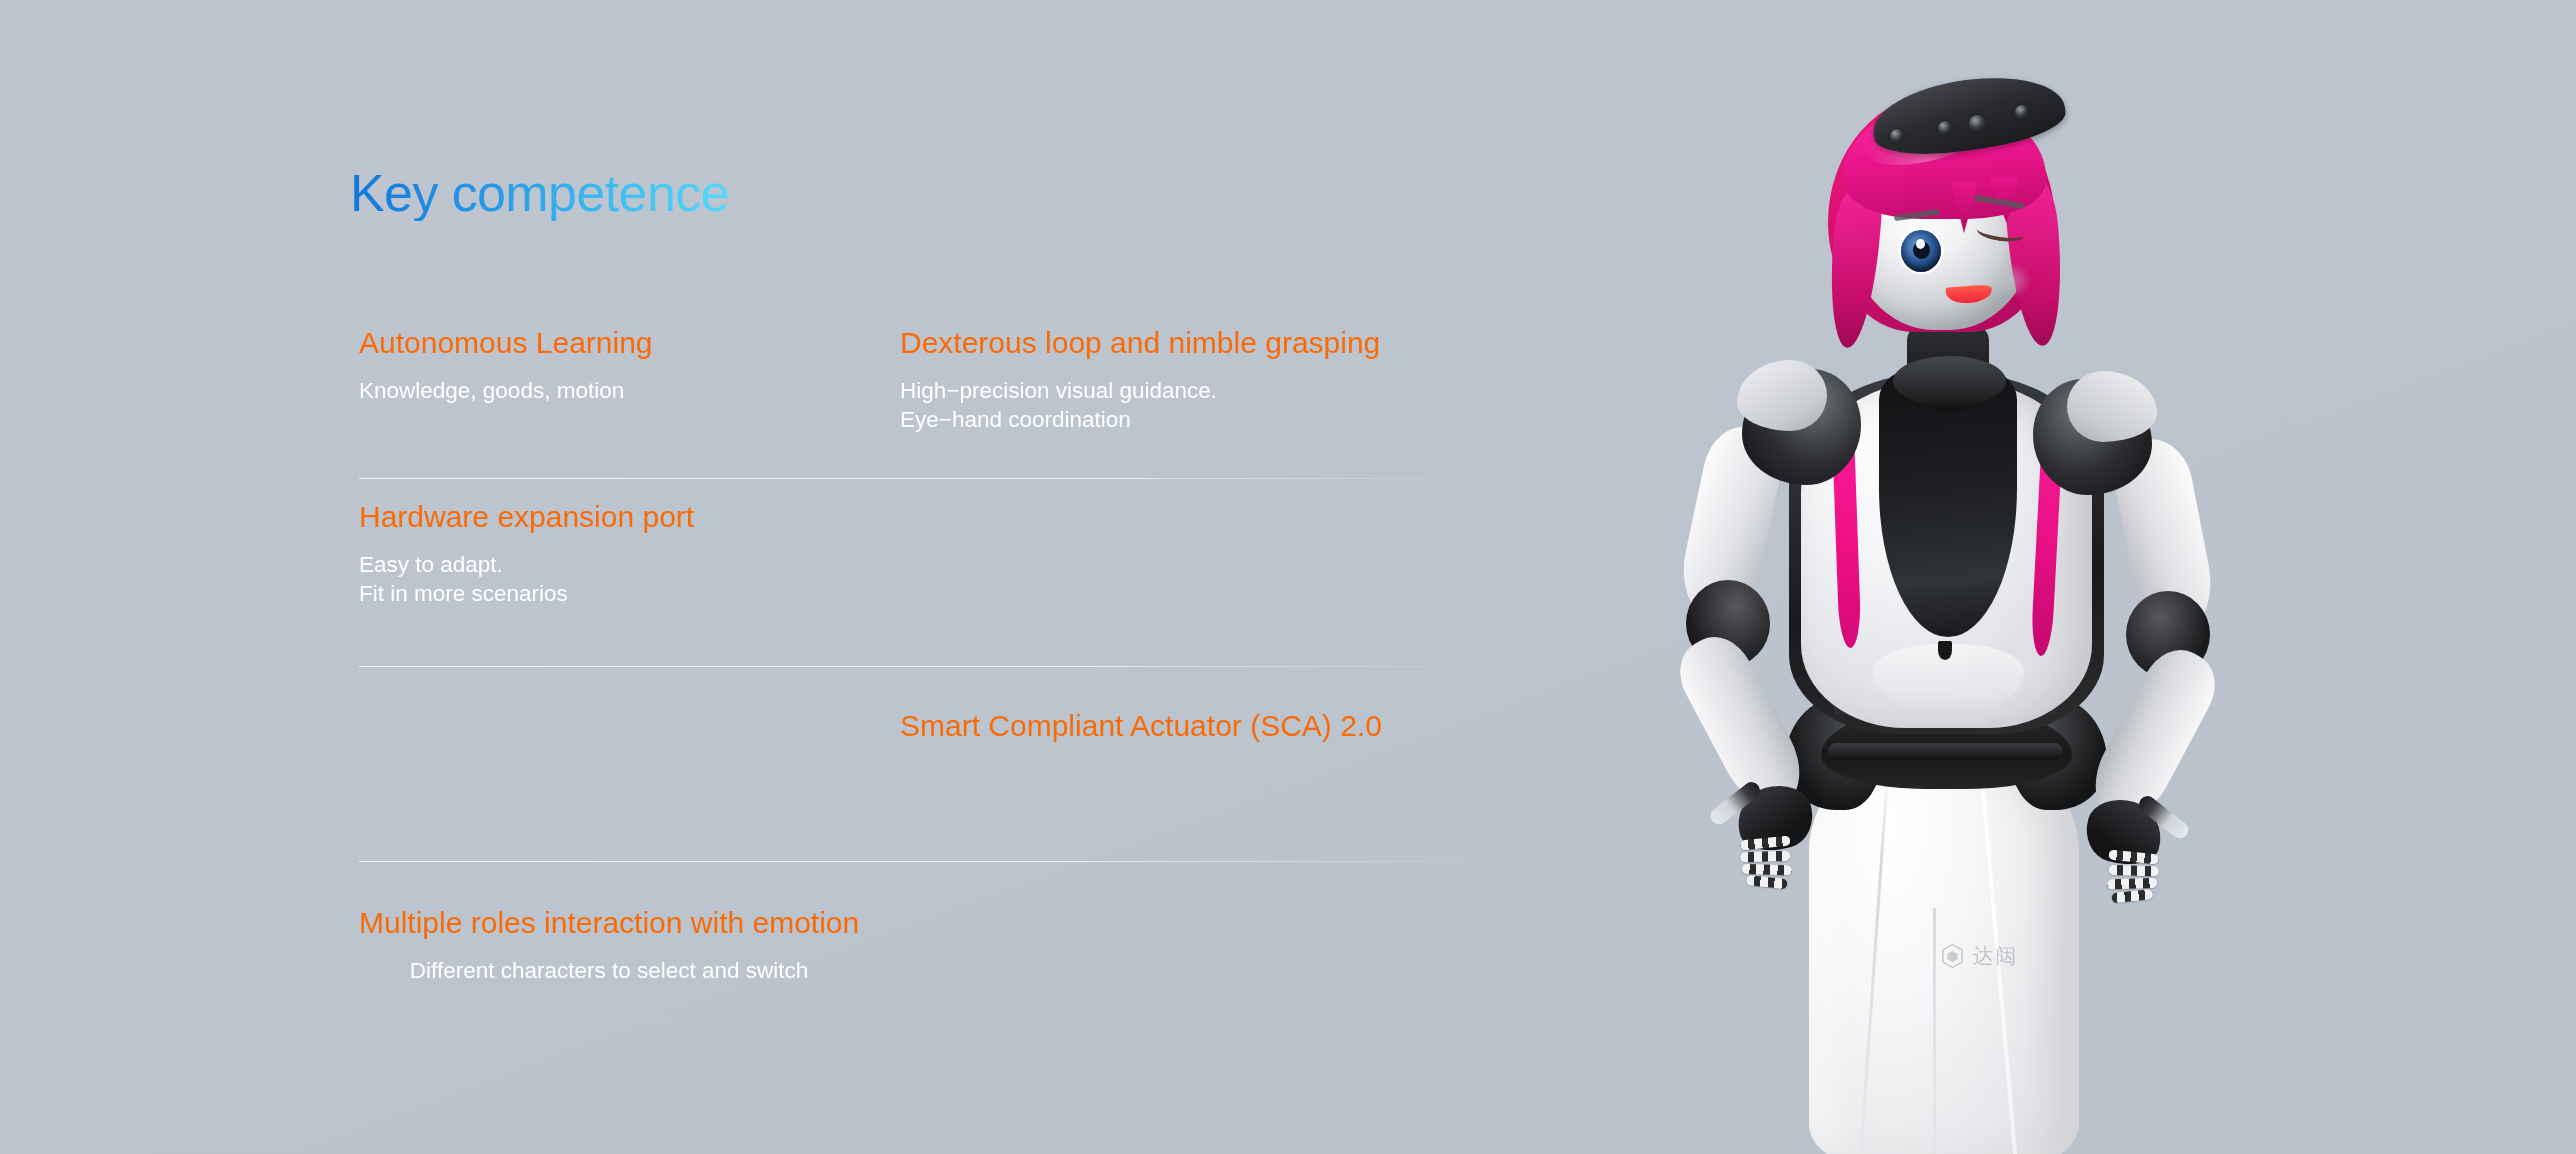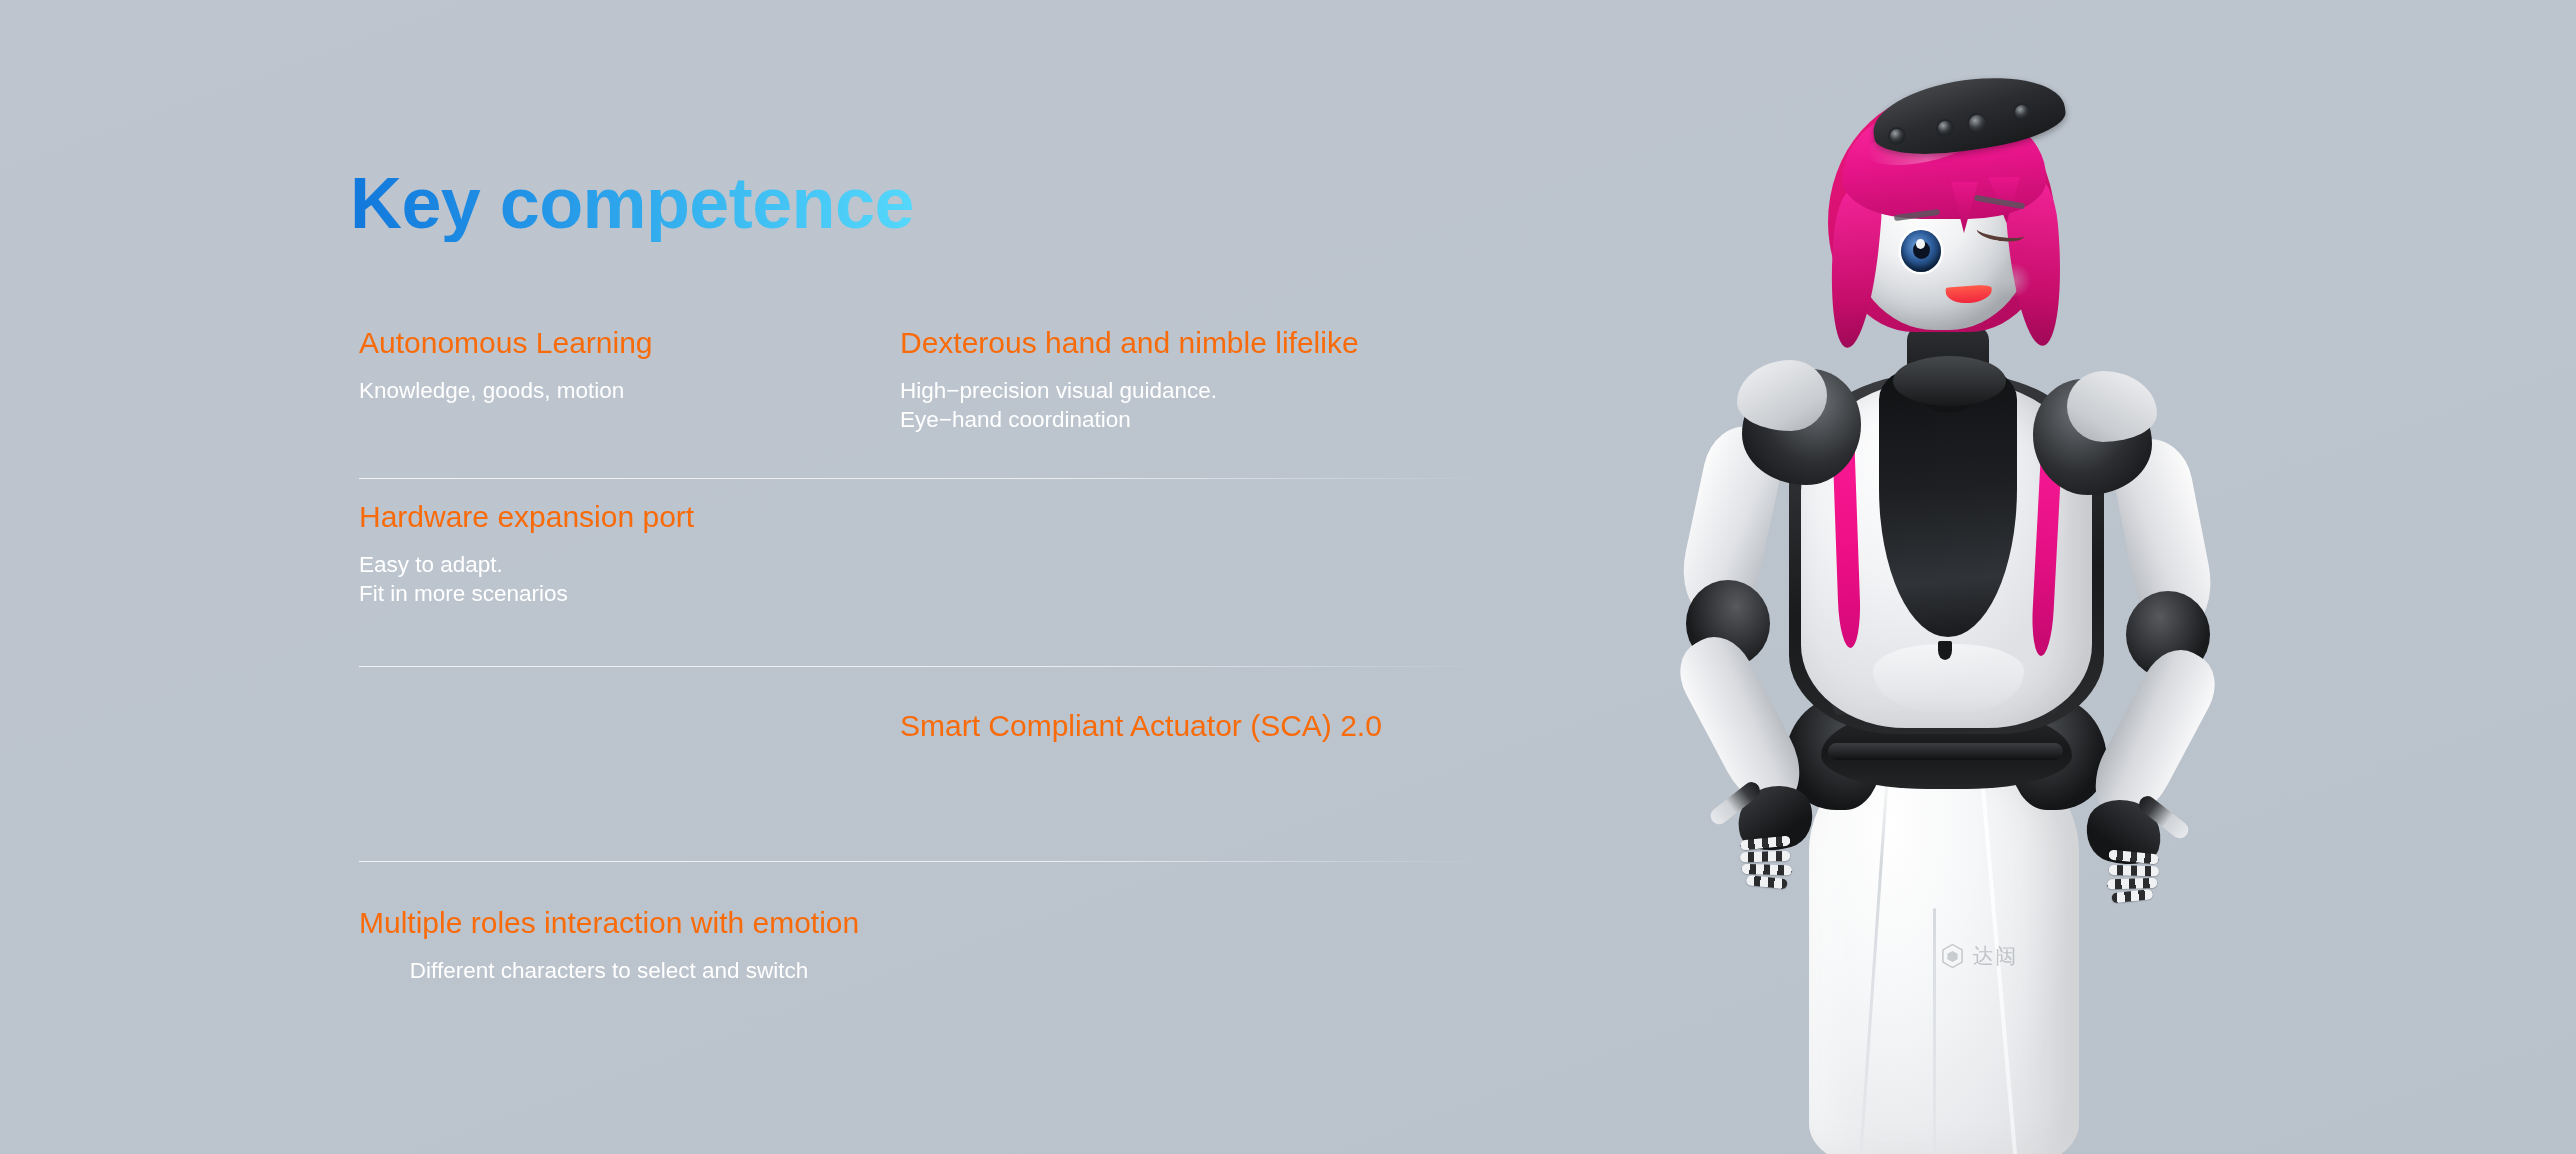--- a/index.html
+++ b/index.html
@@ -11,21 +11,21 @@
   }
   .slide {
     position:absolute; inset:0;
     background:linear-gradient(160deg,#bec5cf 0%,#bcc4ce 45%,#b9c1cb 100%);
     overflow:hidden;
   }
 
   
   .title {
     position:absolute; left:350px; top:166px;
-    font-size:72px; font-weight:700; letter-spacing:-0.6px;
+    font-size:52px; font-weight:400; letter-spacing:-0.6px;
     line-height:1.05;
     background:linear-gradient(90deg,#1278dc 0%,#269ae8 38%,#3cbcf2 68%,#55d8fb 100%);
     -webkit-background-clip:text; background-clip:text;
     color:transparent; -webkit-text-fill-color:transparent;
     white-space:nowrap;
   }
 
   
   .grid { position:absolute; left:0; top:0; width:100%; height:100%;margin-top:11px; }
   .col-a { left:359px; }
@@ -387,21 +387,21 @@
   <div class="divider d3"></div>
 
   <div class="grid">
 
     <div class="feat col-a r1">
       <h3>Autonomous Learning</h3>
       <p>Knowledge, goods, motion</p>
     </div>
 
     <div class="feat col-b r1">
-      <h3>Dexterous hand and nimble lifelike</h3>
+      <h3>Dexterous loop and nimble grasping</h3>
       <p>High−precision visual guidance.
 Eye−hand coordination</p>
     </div>
 
     <div class="feat col-a r2">
       <h3>Hardware expansion port</h3>
       <p>Easy to adapt.
 Fit in more scenarios</p>
     </div>
 

